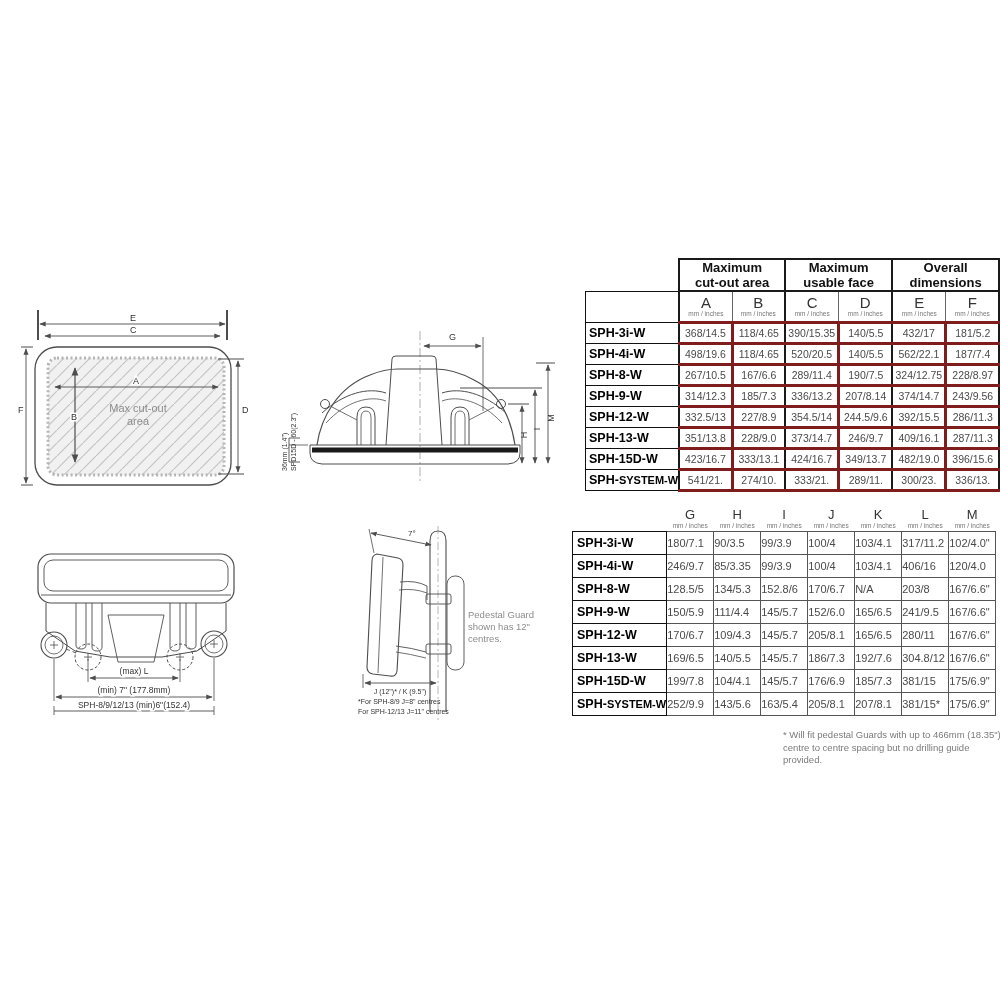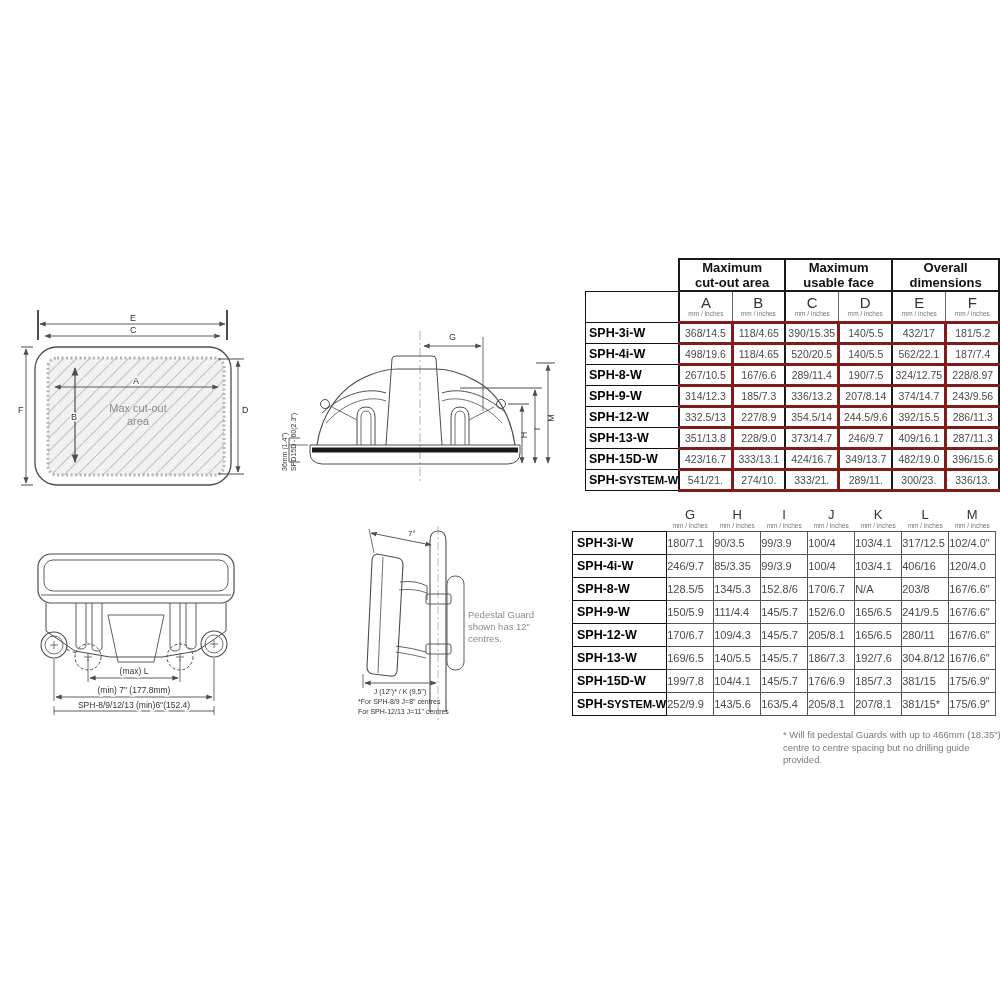--- a/index.html
+++ b/index.html
@@ -369,21 +369,21 @@
             <div class="un">mm / inches</div>
           </td>
         </tr>
         <tr style="height:23px">
           <td class="mlabelB">SPH-3i-W</td>
           <td class="valB">180/7.1</td>
           <td class="valB">90/3.5</td>
           <td class="valB">99/3.9</td>
           <td class="valB">100/4</td>
           <td class="valB">103/4.1</td>
-          <td class="valB">317/12.5</td>
+          <td class="valB">317/11.2</td>
           <td class="valB">102/4.0"</td>
         </tr>
         <tr style="height:23px">
           <td class="mlabelB">SPH-4i-W</td>
           <td class="valB">246/9.7</td>
           <td class="valB">85/3.35</td>
           <td class="valB">99/3.9</td>
           <td class="valB">100/4</td>
           <td class="valB">103/4.1</td>
           <td class="valB">406/16</td>

